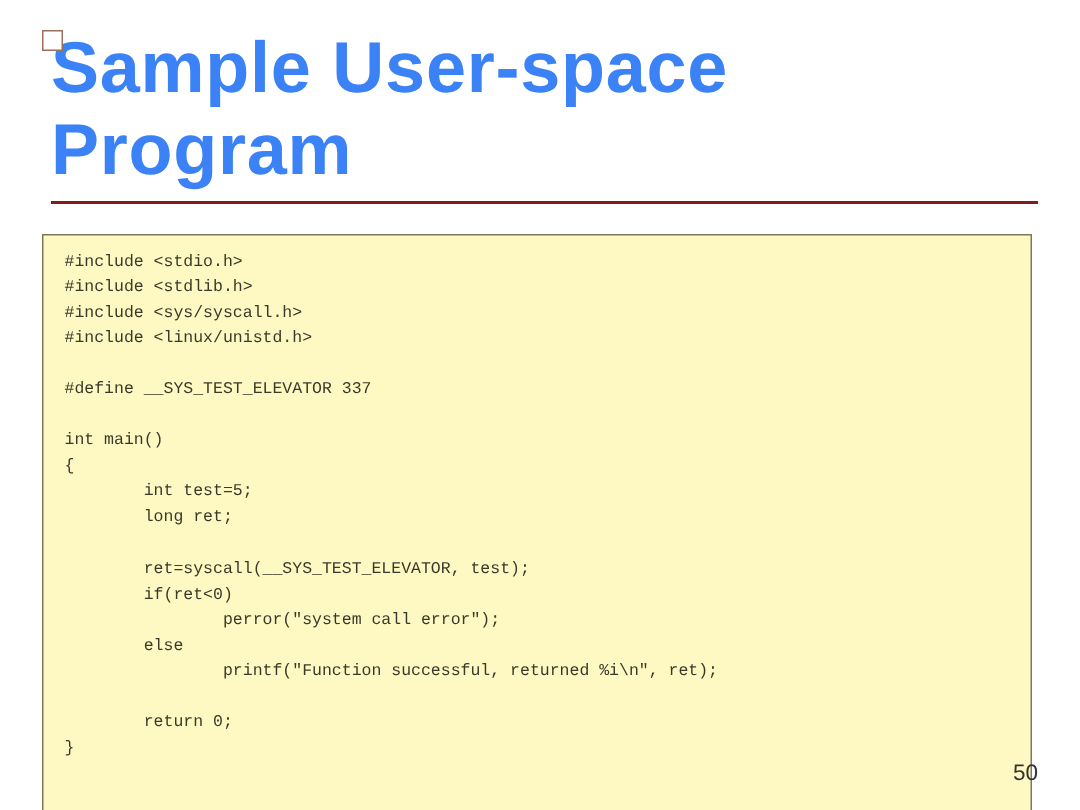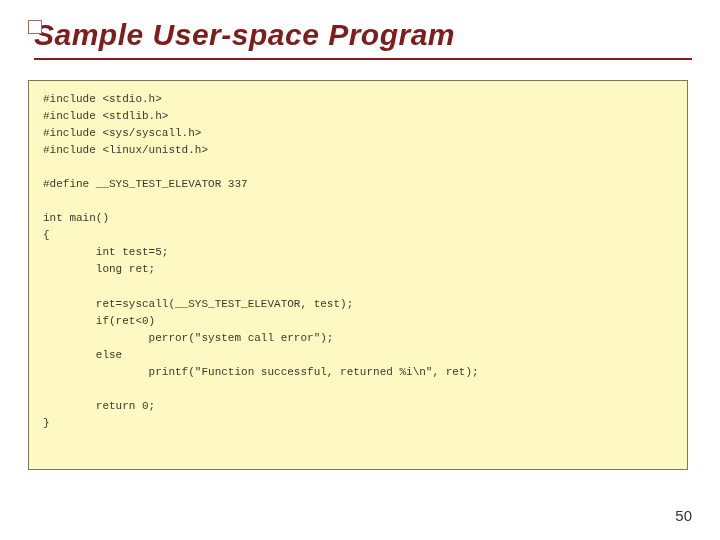--- a/index.html
+++ b/index.html
@@ -24,26 +24,25 @@
   .title-accent {
     position: absolute;
     left: 28px;
     top: 20px;
     width: 12px;
     height: 12px;
     border: 1px solid #9b6f5a;
     background: #ffffff;
   }
   .title {
-    font-size: 30px;
+    font-size: 48px;
     font-weight: bold;
-    color: #7f1d1d;
+    color: #3b82f6;
     margin: 0 0 6px 0;
     letter-spacing: 0.5px;
-    font-style: italic;
   }
   .rule {
     border: none;
     border-top: 2px solid #8a1a1a;
     margin: 2px 0 20px 0;
   }
   .code-box {
     border: 1px solid #7a7a58;
     background: #fef9c3;
     padding: 10px 2px 30px 14px;

